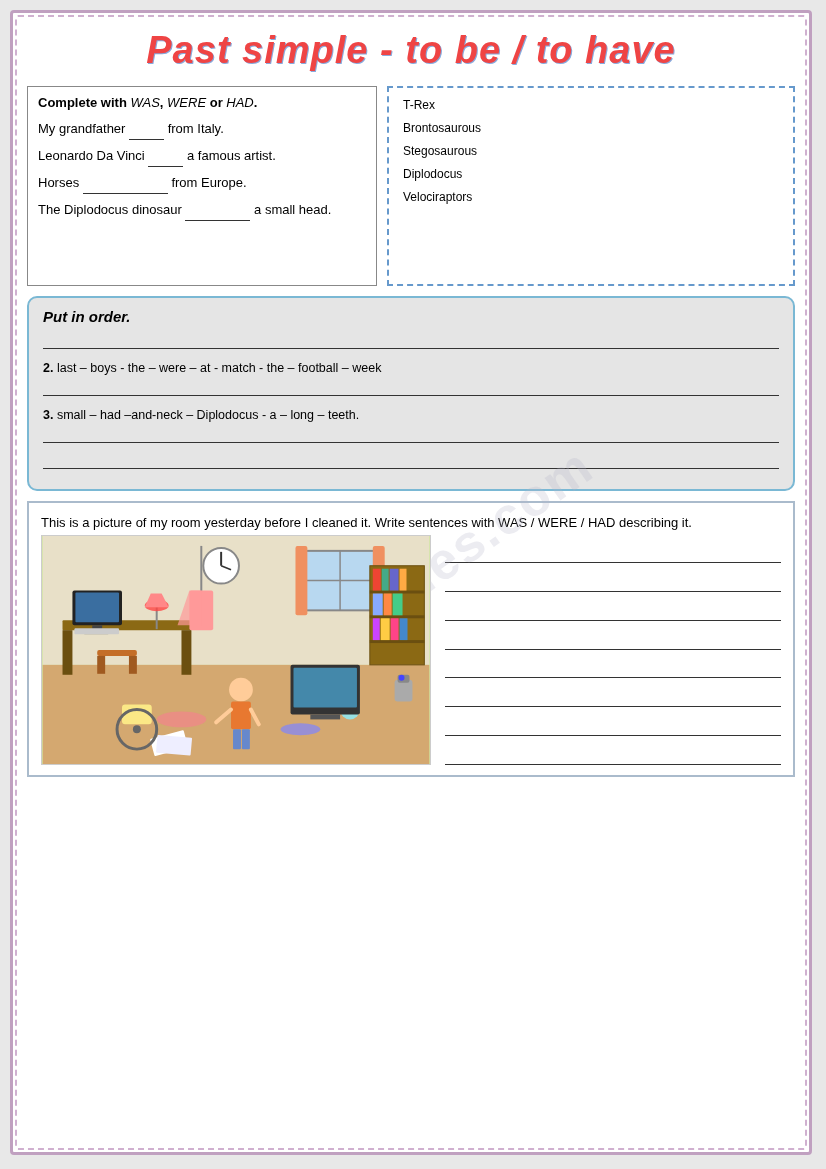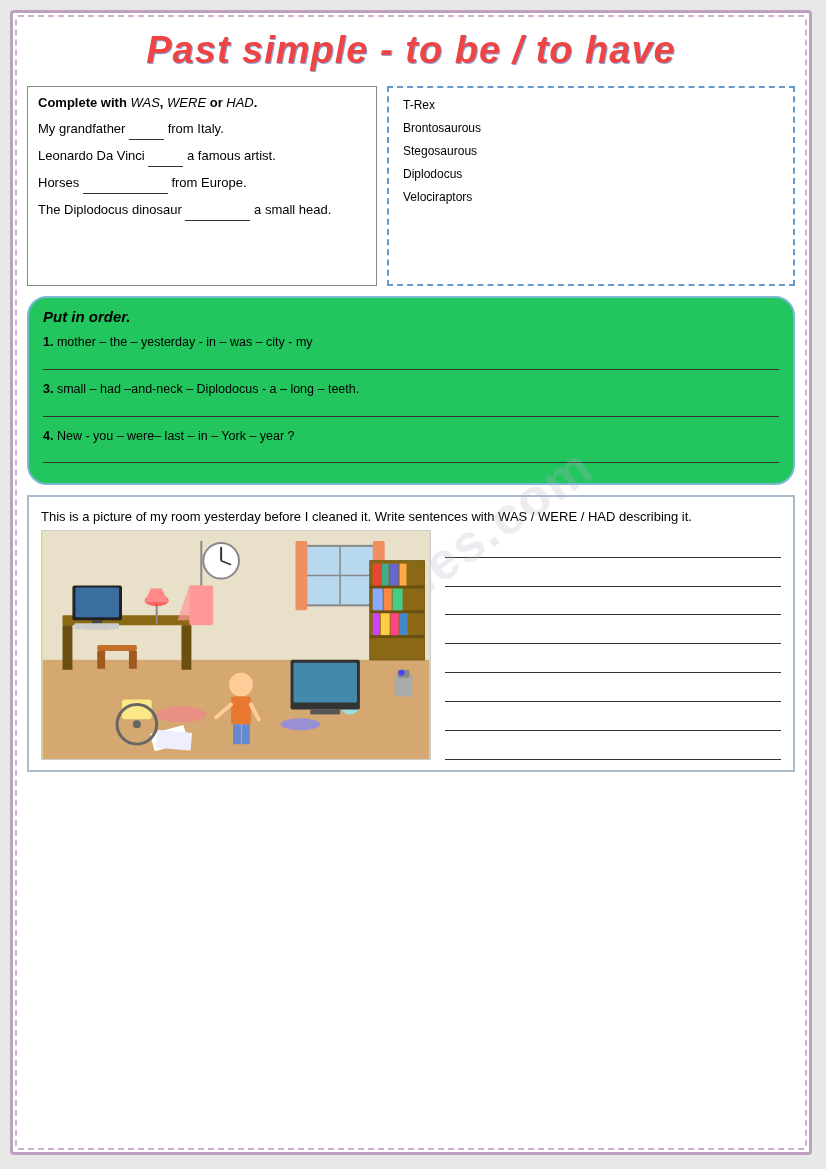--- a/index.html
+++ b/index.html
@@ -111,24 +111,24 @@
       gap: 5px;
     }
     .dino-item {
       font-size: 12px;
       line-height: 1.5;
     }
 
     
     .order-section {
       border: 2px solid #7ab8d4;
-      border-radius: 20px;
+      border-radius: 10px;
       padding: 10px 14px;
       margin-bottom: 10px;
-      background: #22c55e;
+      background: #e5e5e5;
     }
     .order-title {
       font-weight: bold;
       font-style: italic;
       font-size: 15px;
       margin-bottom: 8px;
       font-family: 'Comic Sans MS', cursive, sans-serif;
     }
     .order-item {
       margin-bottom: 10px;
@@ -245,38 +245,38 @@
         </div>
       </div>
     </div>
 
   </div>
 
   <div class="order-section">
     <div class="order-title">Put in order.</div>
 
     <div class="order-item">
+      <span class="answer-line"></span>
+    </div>
+
+    <div class="order-item">
       <div class="order-prompt">
-        <strong>1.</strong> <span>mother – the – yesterday - in – was – city - my</span>
+        <strong>2.</strong> <span>last – boys - the – were – at - match - the – football – week</span>
       </div>
       <span class="answer-line"></span>
     </div>
-
 
     <div class="order-item">
       <div class="order-prompt">
         <strong>3.</strong> <span>small – had –and-neck – Diplodocus - a – long – teeth.</span>
       </div>
       <span class="answer-line"></span>
     </div>
 
     <div class="order-item">
-      <div class="order-prompt">
-        <strong>4.</strong> <span>New - you – were– last – in – York – year ?</span>
-      </div>
       <span class="answer-line"></span>
     </div>
 
   </div>
 
   <div class="picture-section">
     <div class="picture-instructions">This is a picture of my room yesterday before I cleaned it. Write sentences with WAS / WERE / HAD describing it.</div>
     <div class="picture-content">
 
       <div class="room-image">

